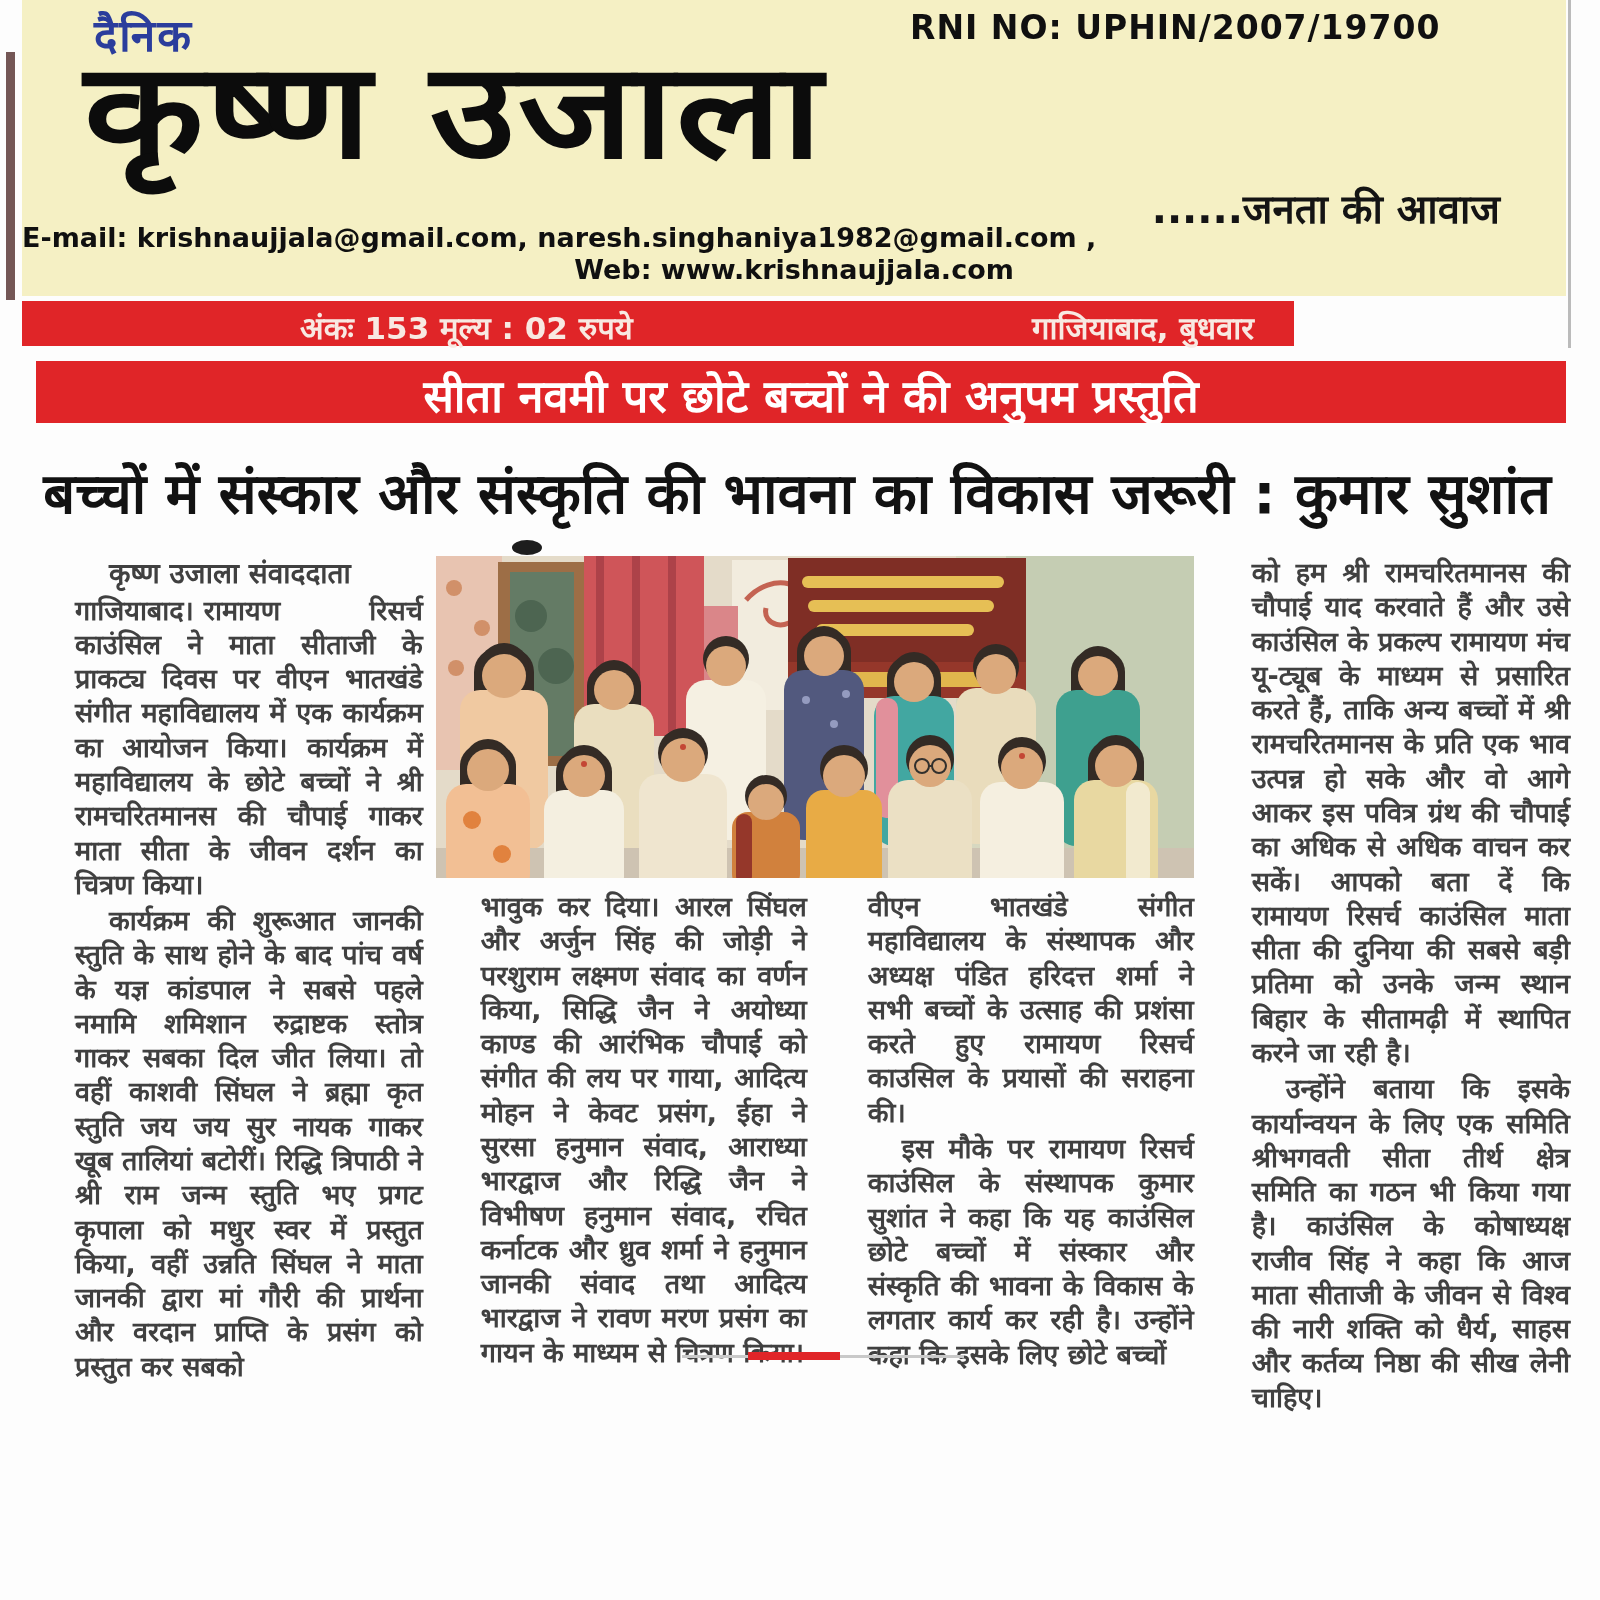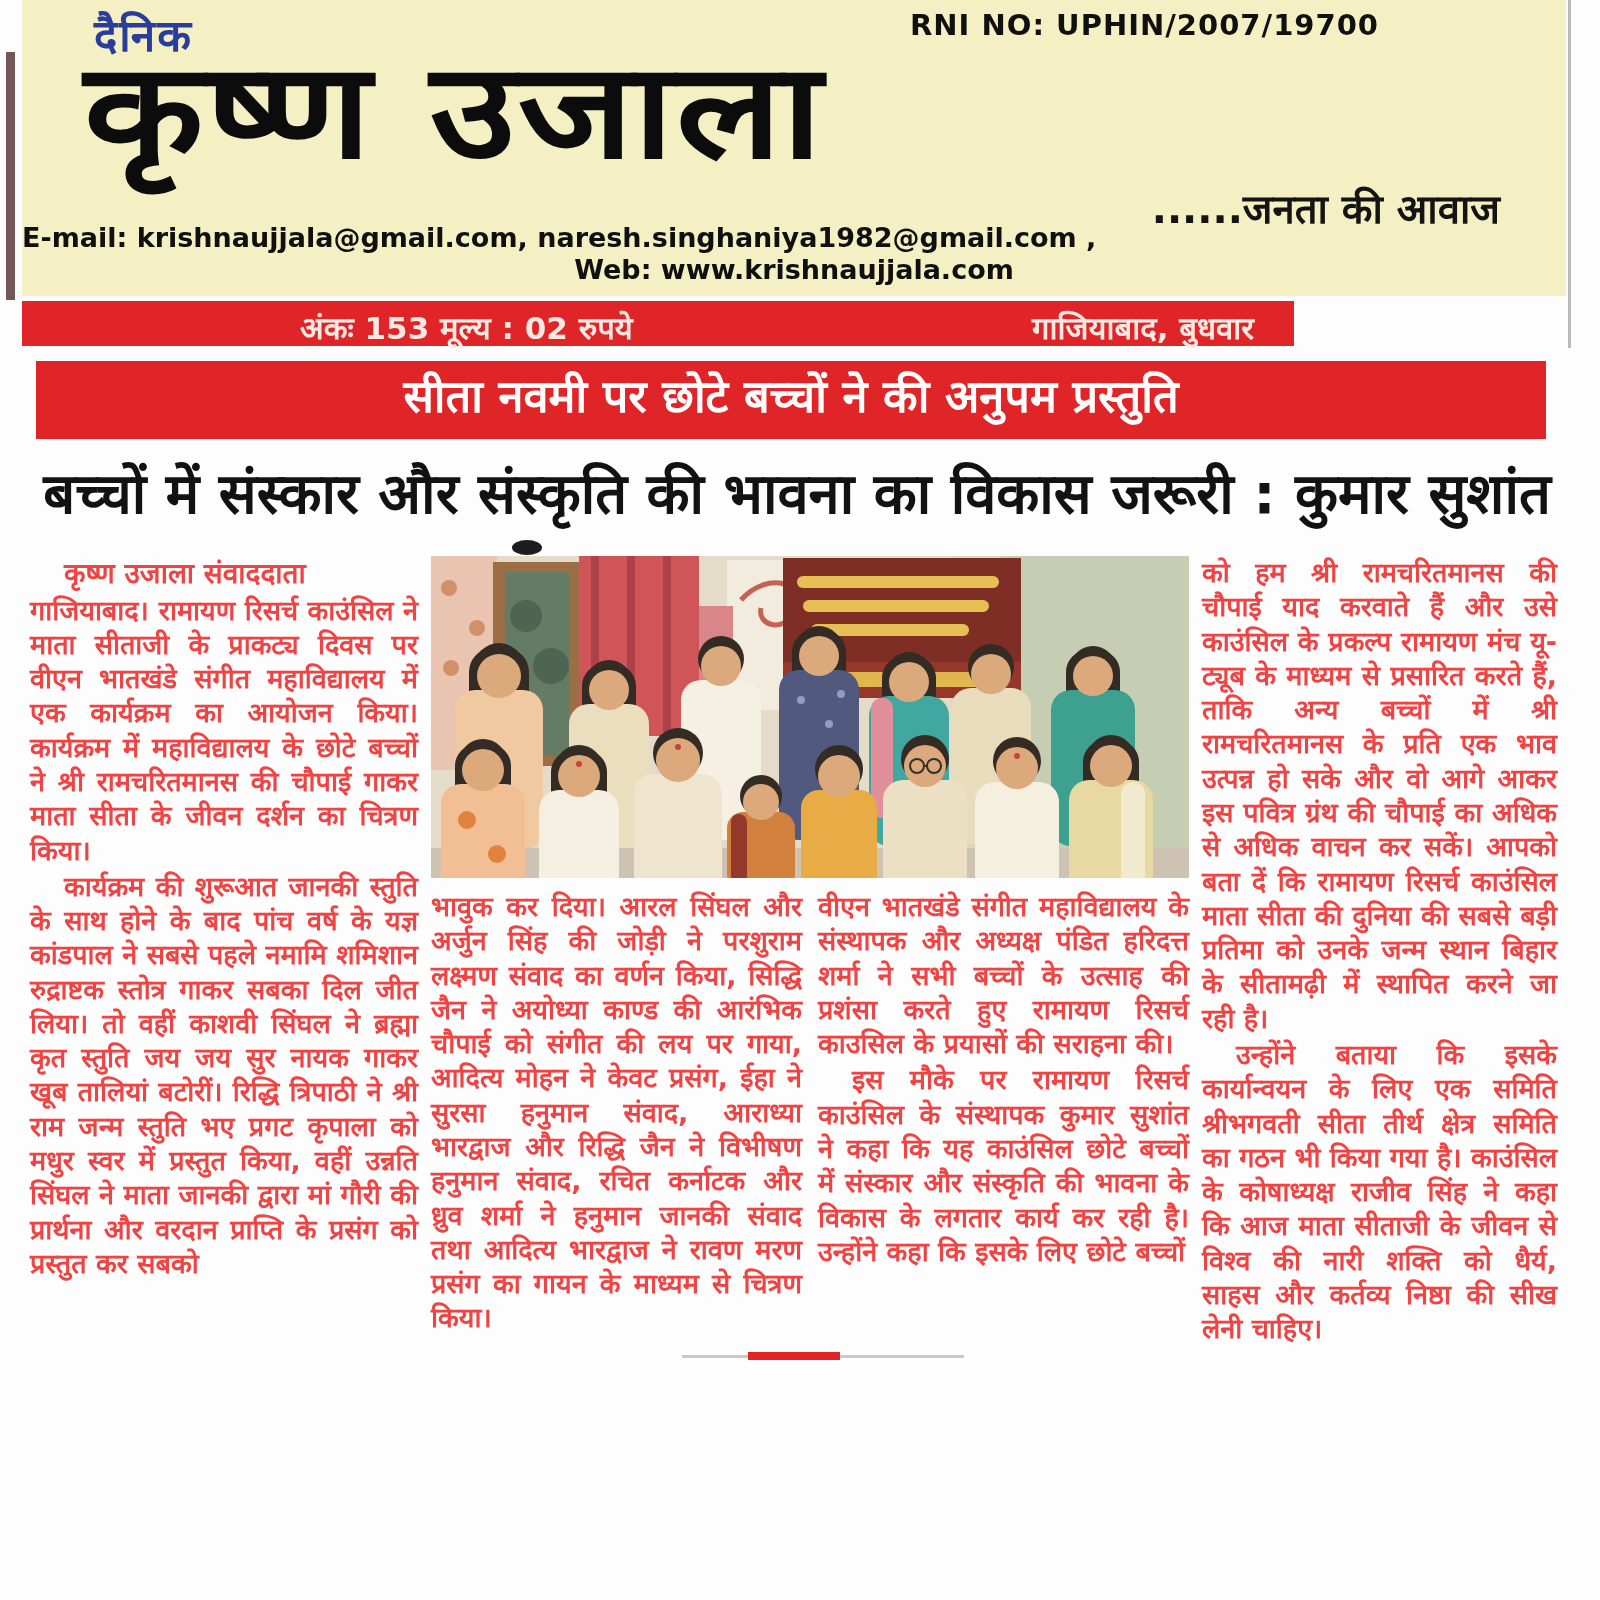--- a/index.html
+++ b/index.html
@@ -3,43 +3,43 @@
 <meta charset="utf-8">
 <style>
   html,body{margin:0;padding:0;background:#ffffff;}
   .sheet{
     position:relative;width:1600px;height:1600px;background:#fdfdfd;overflow:hidden;
     font-family:"DejaVu Sans", sans-serif;color:#1b1b1b;
   }
   
   .masthead{position:absolute;left:22px;top:0;width:1544px;height:296px;background:#f5f0c4;}
   .daily{position:absolute;left:72px;top:4px;font-size:44px;font-weight:800;color:#2b3d9c;letter-spacing:2px;}
-  .rni{position:absolute;left:888px;top:8px;font-size:29px;font-weight:700;color:#101010;letter-spacing:1px;white-space:nowrap;}
+  .rni{position:absolute;left:888px;top:8px;font-size:33px;font-weight:700;color:#101010;letter-spacing:1px;white-space:nowrap;}
   .paper-title{
     position:absolute;left:62px;top:42px;font-size:132px;line-height:1.05;font-weight:800;color:#0c0c0c;
     white-space:nowrap;transform:scaleX(1.18);transform-origin:left top;letter-spacing:2px;
   }
   .tagline{position:absolute;right:66px;top:180px;font-size:40px;font-weight:800;color:#141414;white-space:nowrap;}
   .email-line{position:absolute;left:0;top:222px;width:100%;text-align:left;font-size:27px;font-weight:700;color:#101010;}
   .web-line{position:absolute;left:0;top:254px;width:100%;text-align:center;font-size:27px;font-weight:700;color:#101010;}
   
   .issue-strip{position:absolute;left:22px;top:301px;width:1272px;height:45px;background:#e02528;}
   .issue-left{position:absolute;left:278px;top:5px;font-size:31px;font-weight:700;color:#f8e9e2;white-space:nowrap;}
   .issue-right{position:absolute;right:40px;top:5px;font-size:31px;font-weight:700;color:#f8e9e2;white-space:nowrap;}
   
-  .kicker{position:absolute;left:36px;top:361px;width:1510px;height:78px;background:#e02528;overflow:hidden;}
+  .kicker{position:absolute;left:36px;top:361px;width:1510px;height:62px;background:#e02528;overflow:hidden;padding-left:20px;}
   .kicker span{display:block;width:100%;text-align:center;line-height:71px;font-size:45px;font-weight:700;color:#ffffff;white-space:nowrap;}
   
   .headline{
     position:absolute;left:24px;top:444px;width:1546px;height:102px;overflow:hidden;
     text-align:center;font-size:56px;line-height:100px;font-weight:800;color:#121212;white-space:nowrap;
   }
   
   .article{position:absolute;left:30px;top:556px;width:1540px;display:flex;gap:13px;}
-  .col{font-size:27px;line-height:1.27;text-align:justify;font-weight:600;color:#ef4444;}
+  .col{font-size:27px;line-height:1.27;text-align:justify;font-weight:600;color:#404040;margin-left:45px;}
   .col p{margin:0 0 2px 0;}
   .col1{width:388px;}
   .mid{width:758px;}
   .col4{width:355px;}
   .byline{font-weight:800;font-size:28px;padding-left:34px;margin-bottom:2px;white-space:nowrap;}
   .lead{font-weight:800;padding-right:10px;}
   .indent{text-indent:34px;}
   .photo-wrap{width:758px;height:322px;overflow:hidden;background:#e3dccb;}
   .midtext{display:flex;gap:16px;margin-top:12px;}
   .midtext .mcol{flex:1;}

